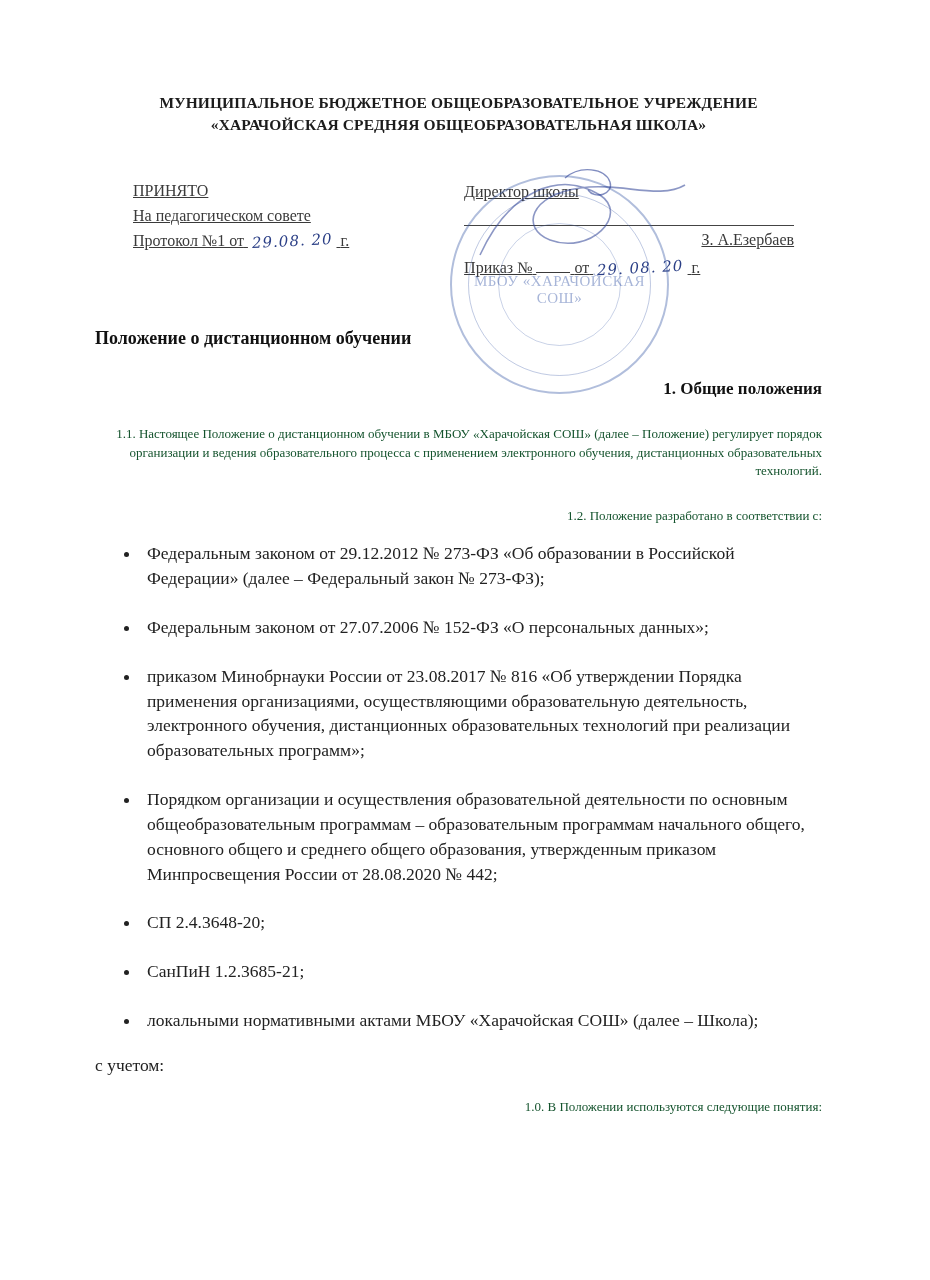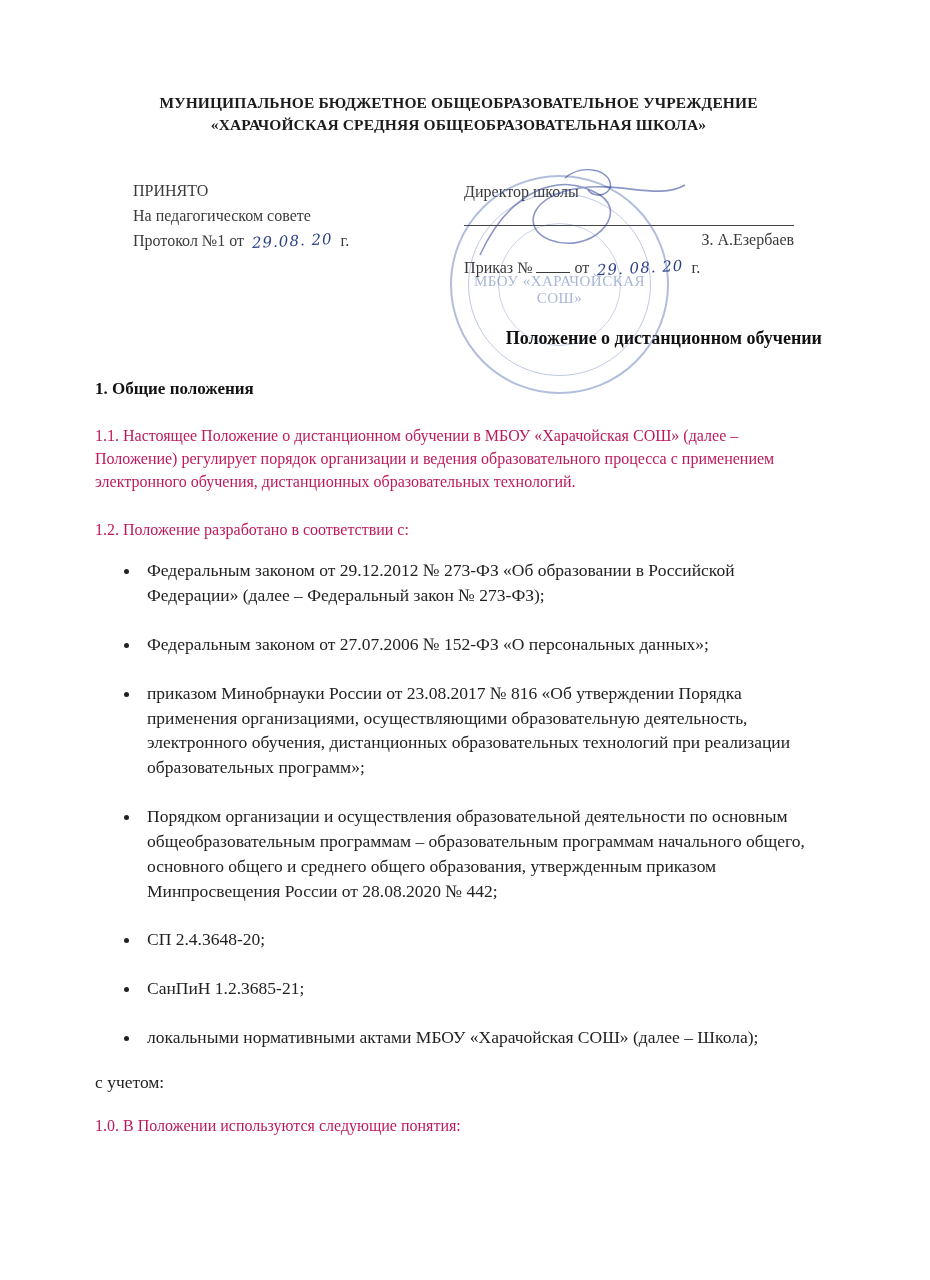--- a/index.html
+++ b/index.html
@@ -36,20 +36,21 @@
 
   
   .approval {
     margin-top: 42px;
     display: flex;
     justify-content: space-between;
     font-size: 16px;
     line-height: 1.55;
     color: #3a3a3a;
     position: relative;
+    text-decoration: underline;
   }
   .approval-left { width: 370px; padding-left: 38px; }
   .approval-right { width: 400px; position: relative; }
   .approval-row { white-space: nowrap; position: relative; }
   .handwritten {
     font-family: "DejaVu Serif", serif;
     font-style: italic;
     color: #2b3f86;
     font-size: 15px;
     letter-spacing: 1px;
@@ -107,40 +108,40 @@
     left: 470px;
     top: 160px;
     width: 230px;
     height: 120px;
     pointer-events: none;
   }
 
   
   .doc-title {
     margin-top: 48px;
-    text-align: right;
+    text-align: left;
     font-weight: bold;
     font-size: 18px;
     color: #111;
   }
   .section-title {
     margin-top: 30px;
-    text-align: left;
+    text-align: right;
     font-weight: bold;
     font-size: 17px;
     color: #111;
   }
 
   
   .para {
     margin-top: 26px;
-    font-size: 16px;
+    font-size: 13px;
     line-height: 1.42;
-    text-align: left;
-    color: #be185d;
+    text-align: right;
+    color: #14532d;
   }
   .para.tight { margin-top: 22px; }
   ul.bullets {
     margin: 12px 0 0 0;
     padding-left: 46px;
     font-size: 17.5px;
     line-height: 1.42;
     color: #222;
   }
   ul.bullets li {

